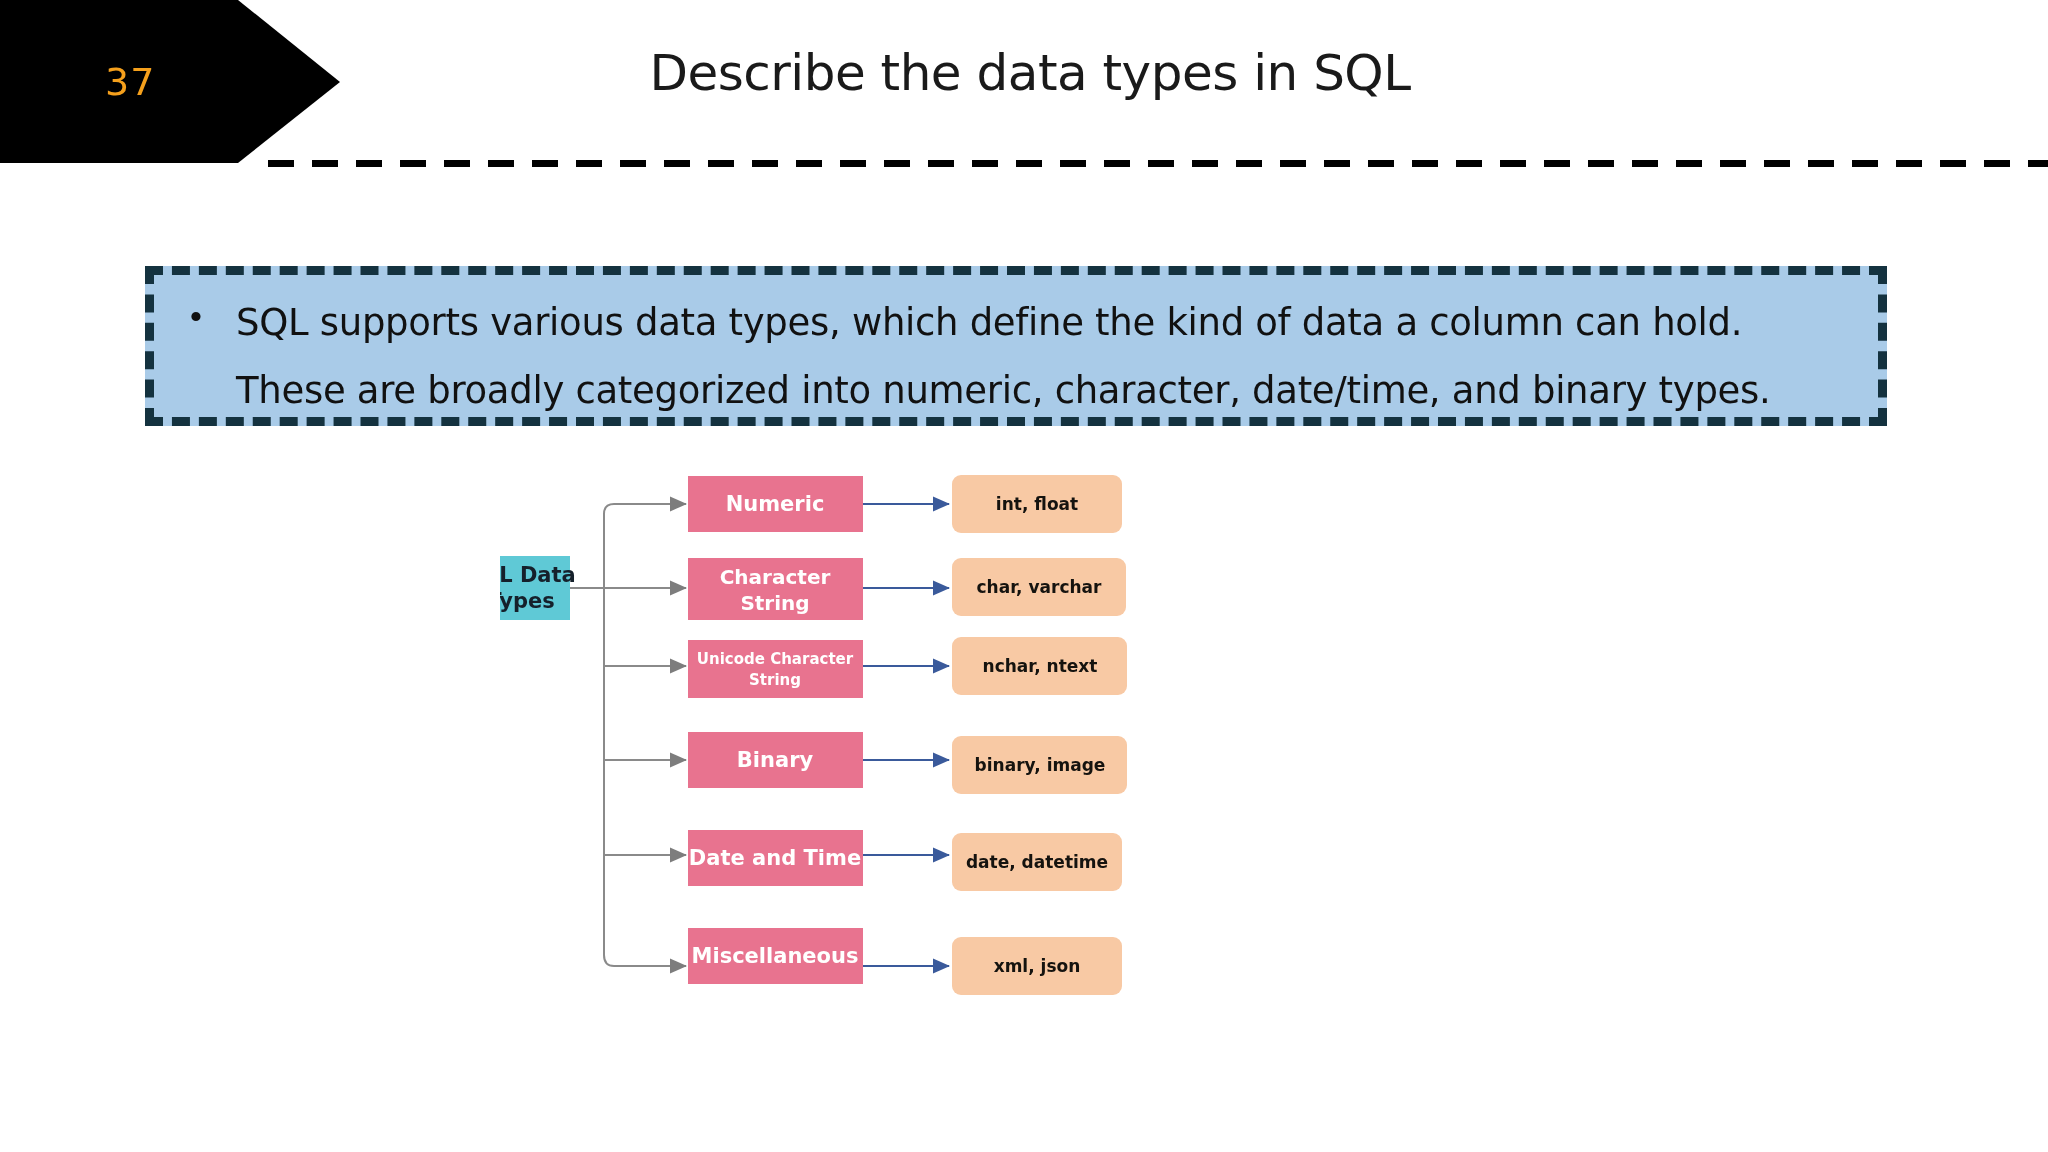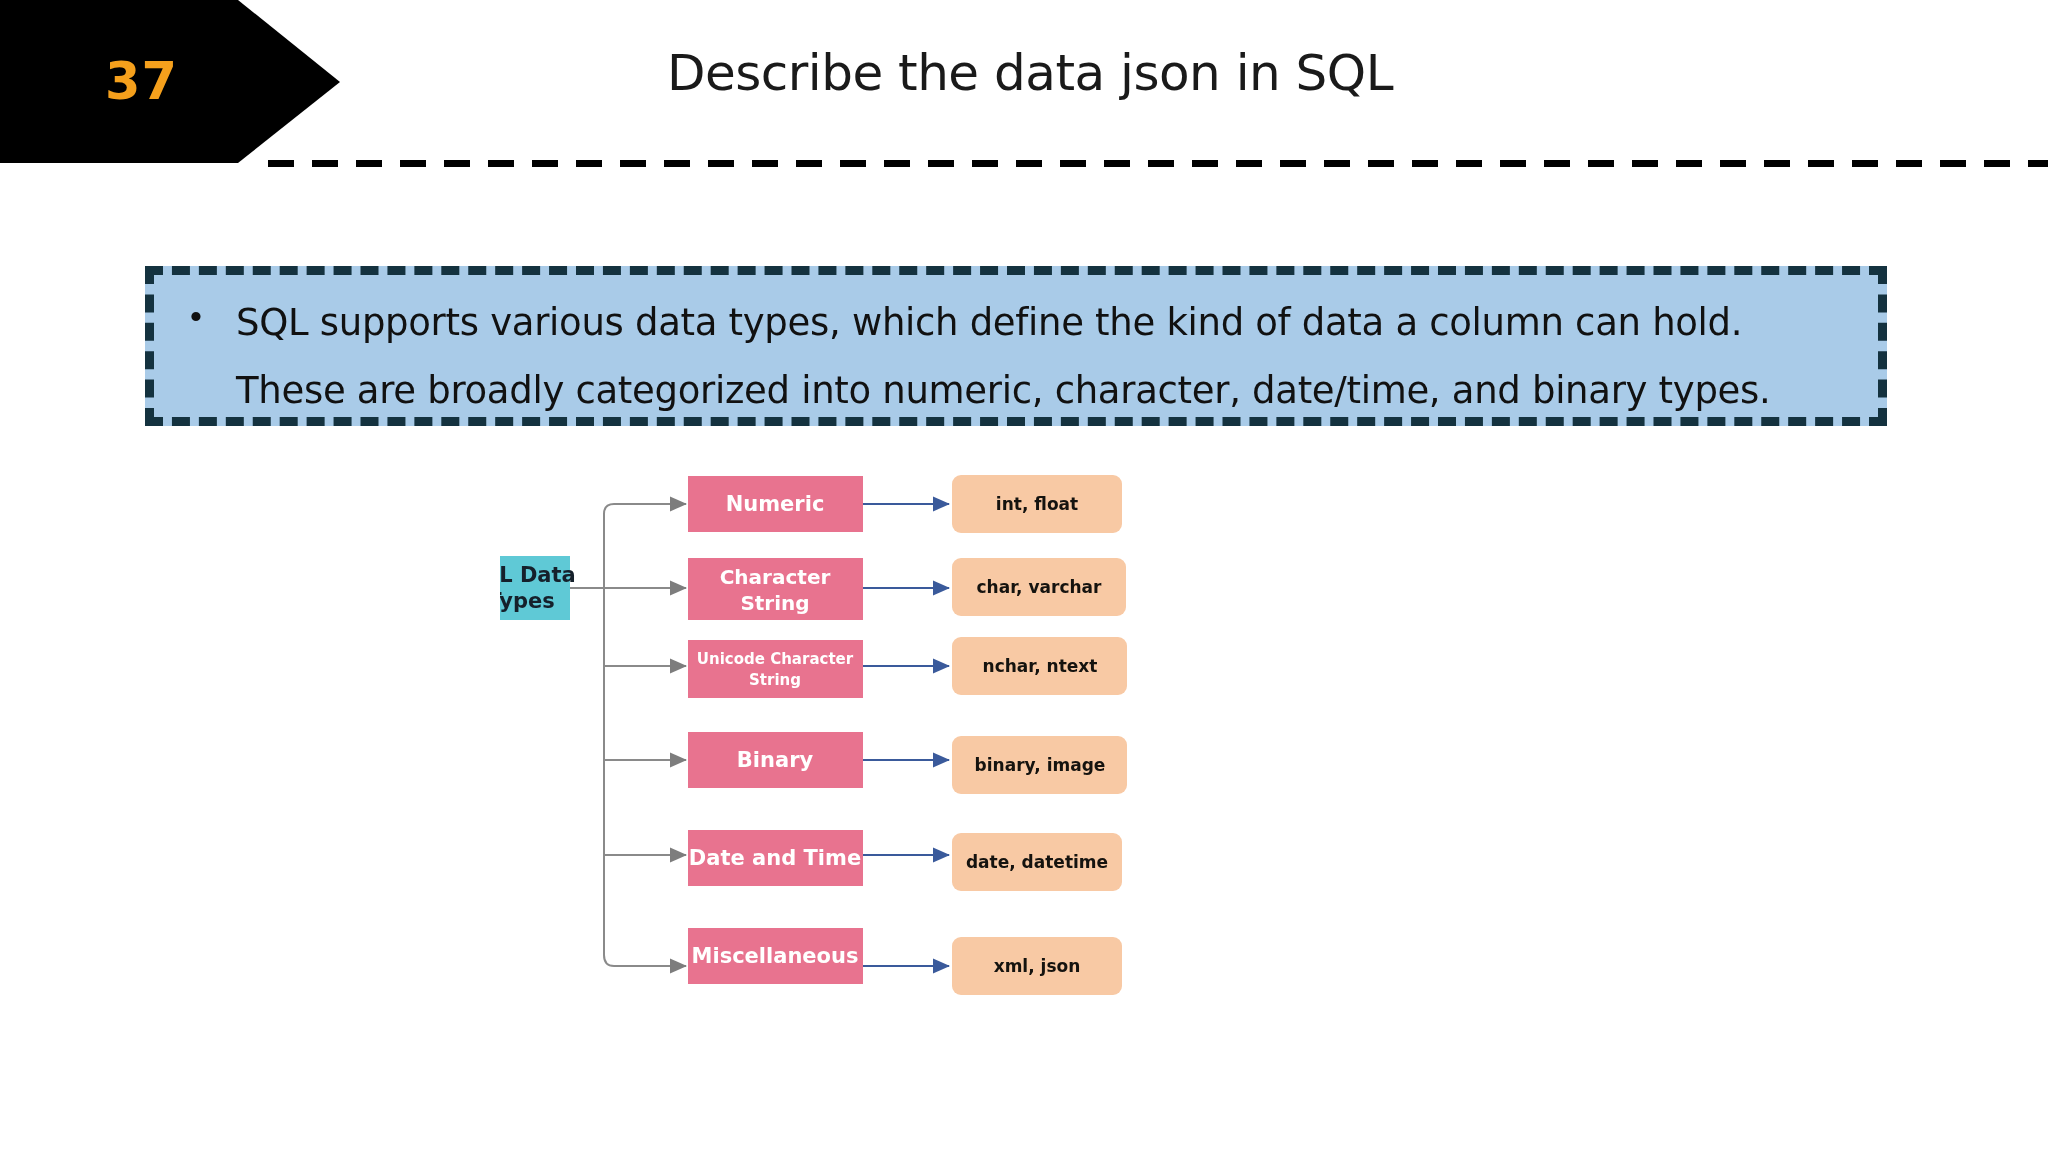--- a/index.html
+++ b/index.html
@@ -14,22 +14,22 @@
   
   #header-banner {
     position:absolute; left:0; top:0;
     width:340px; height:163px;
     background:#000000;
     clip-path: polygon(0 0, 238px 0, 340px 82px, 238px 163px, 0 163px);
     display:flex; align-items:center; justify-content:flex-start;
   }
   #slide-number {
     color:#F5A01C;
-    font-size:51px;
-    font-weight:700;
+    font-size:38px;
+    font-weight:400;
     line-height:1;
     margin-left:105px;
     font-family:"DejaVu Sans", sans-serif;
     letter-spacing:1px;
   }
   #header-rule {
     position:absolute;
     left:268px; top:160px; right:0; height:7px;
     background-image: repeating-linear-gradient(
         to right, #000 0px, #000 26px, rgba(0,0,0,0) 26px, rgba(0,0,0,0) 44px);
@@ -76,21 +76,21 @@
 </style>
 </head>
 <body>
 
 <div id="slide">
 
   <div id="header-banner">
     <span id="slide-number">37</span>
   </div>
   <div id="header-rule"></div>
-  <div id="slide-title">Describe the data json in SQL</div>
+  <div id="slide-title">Describe the data types in SQL</div>
 
   <div id="bullet-box">
     <div id="bullet-row">
       <span id="bullet-marker">•</span>
       <span id="bullet-text">SQL supports various data types, which define the kind of data a column can hold. These are broadly categorized into numeric, character, date/time, and binary types.</span>
     </div>
   </div>
 
   <div id="diagram">
     <svg width="820" height="590" viewBox="0 0 820 590" xmlns="http://www.w3.org/2000/svg">

